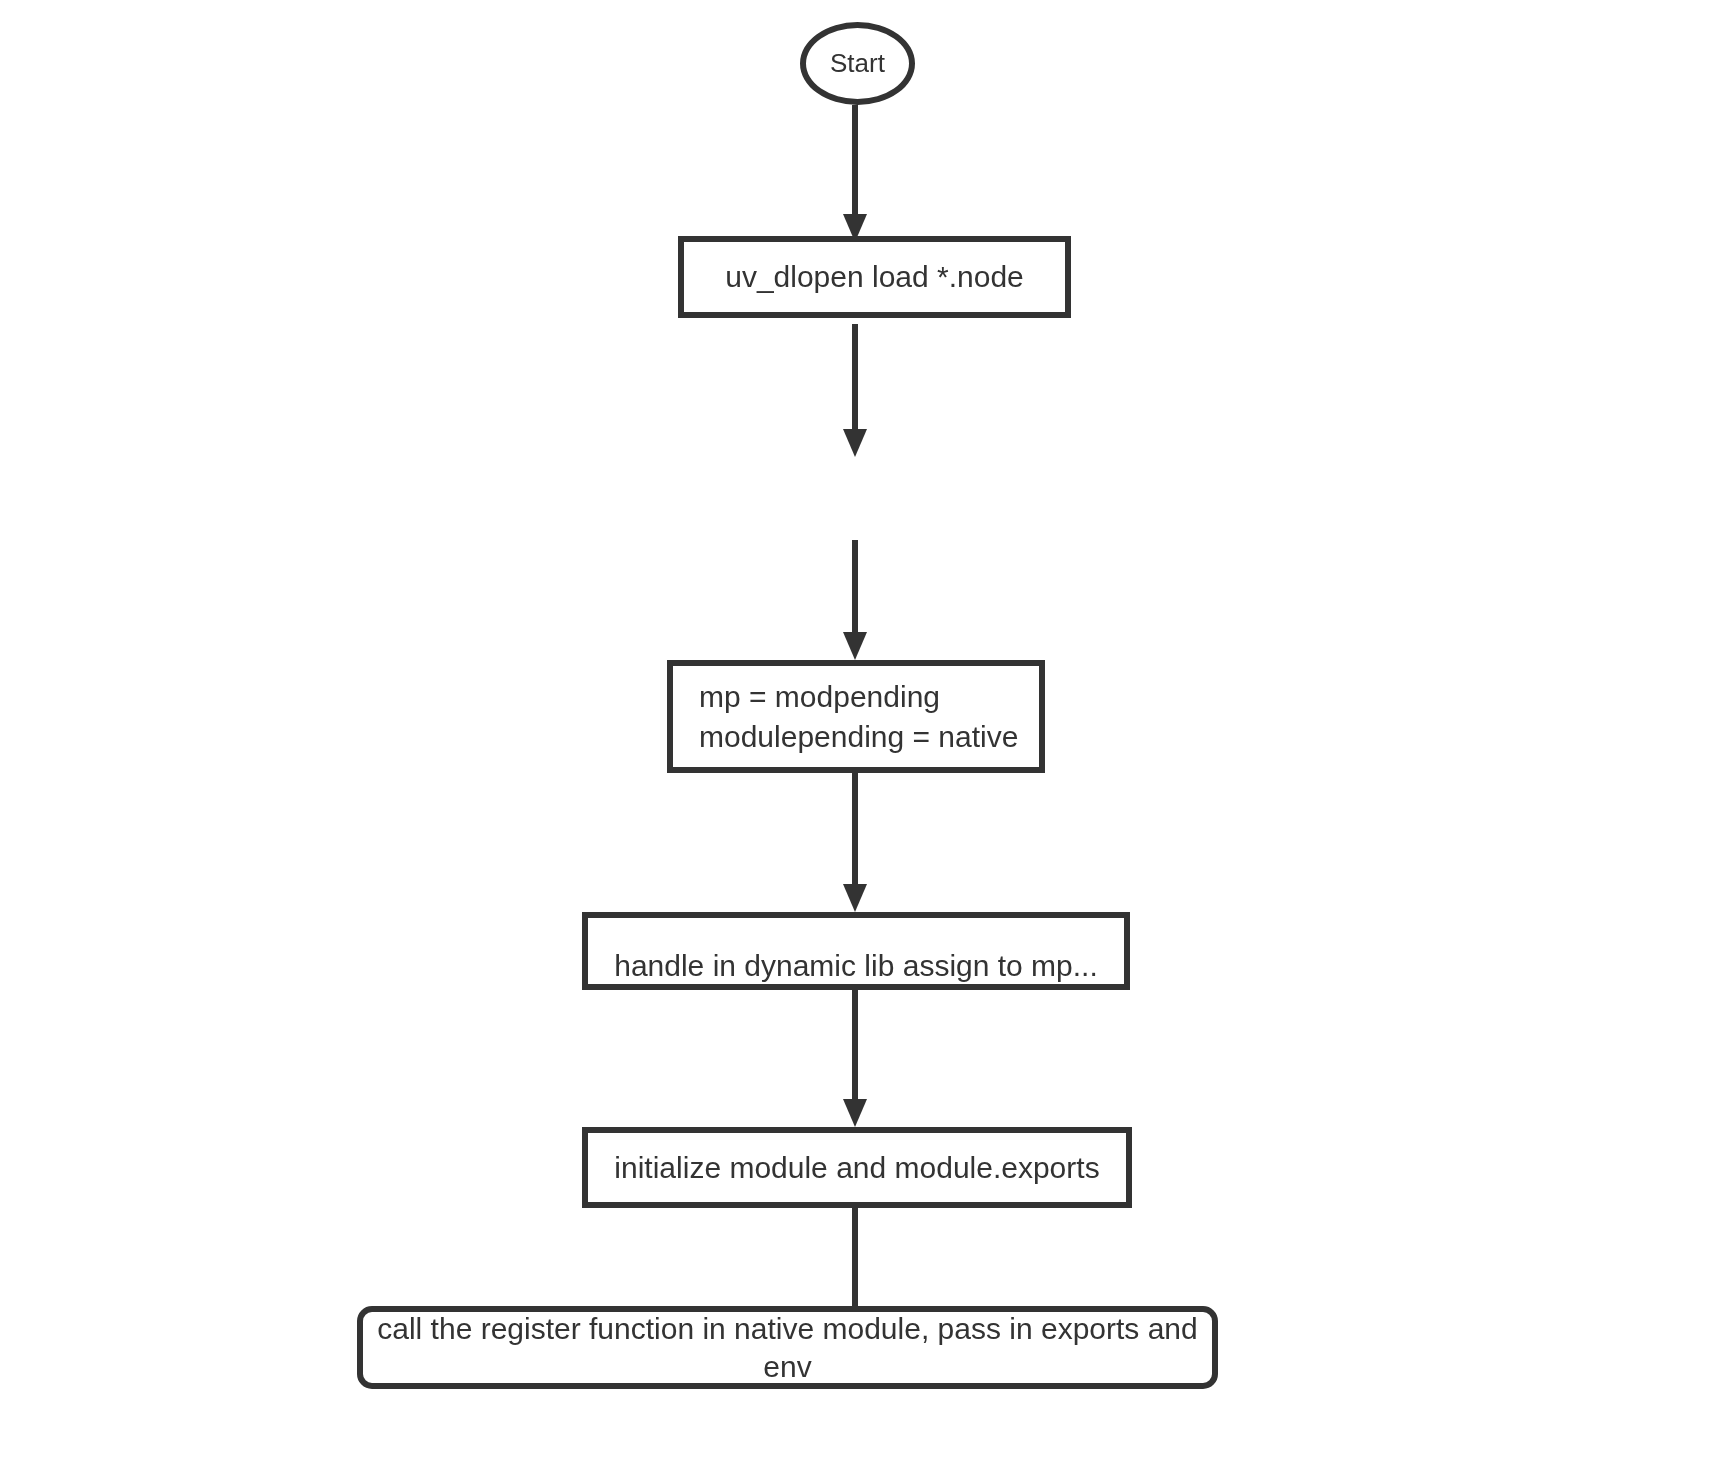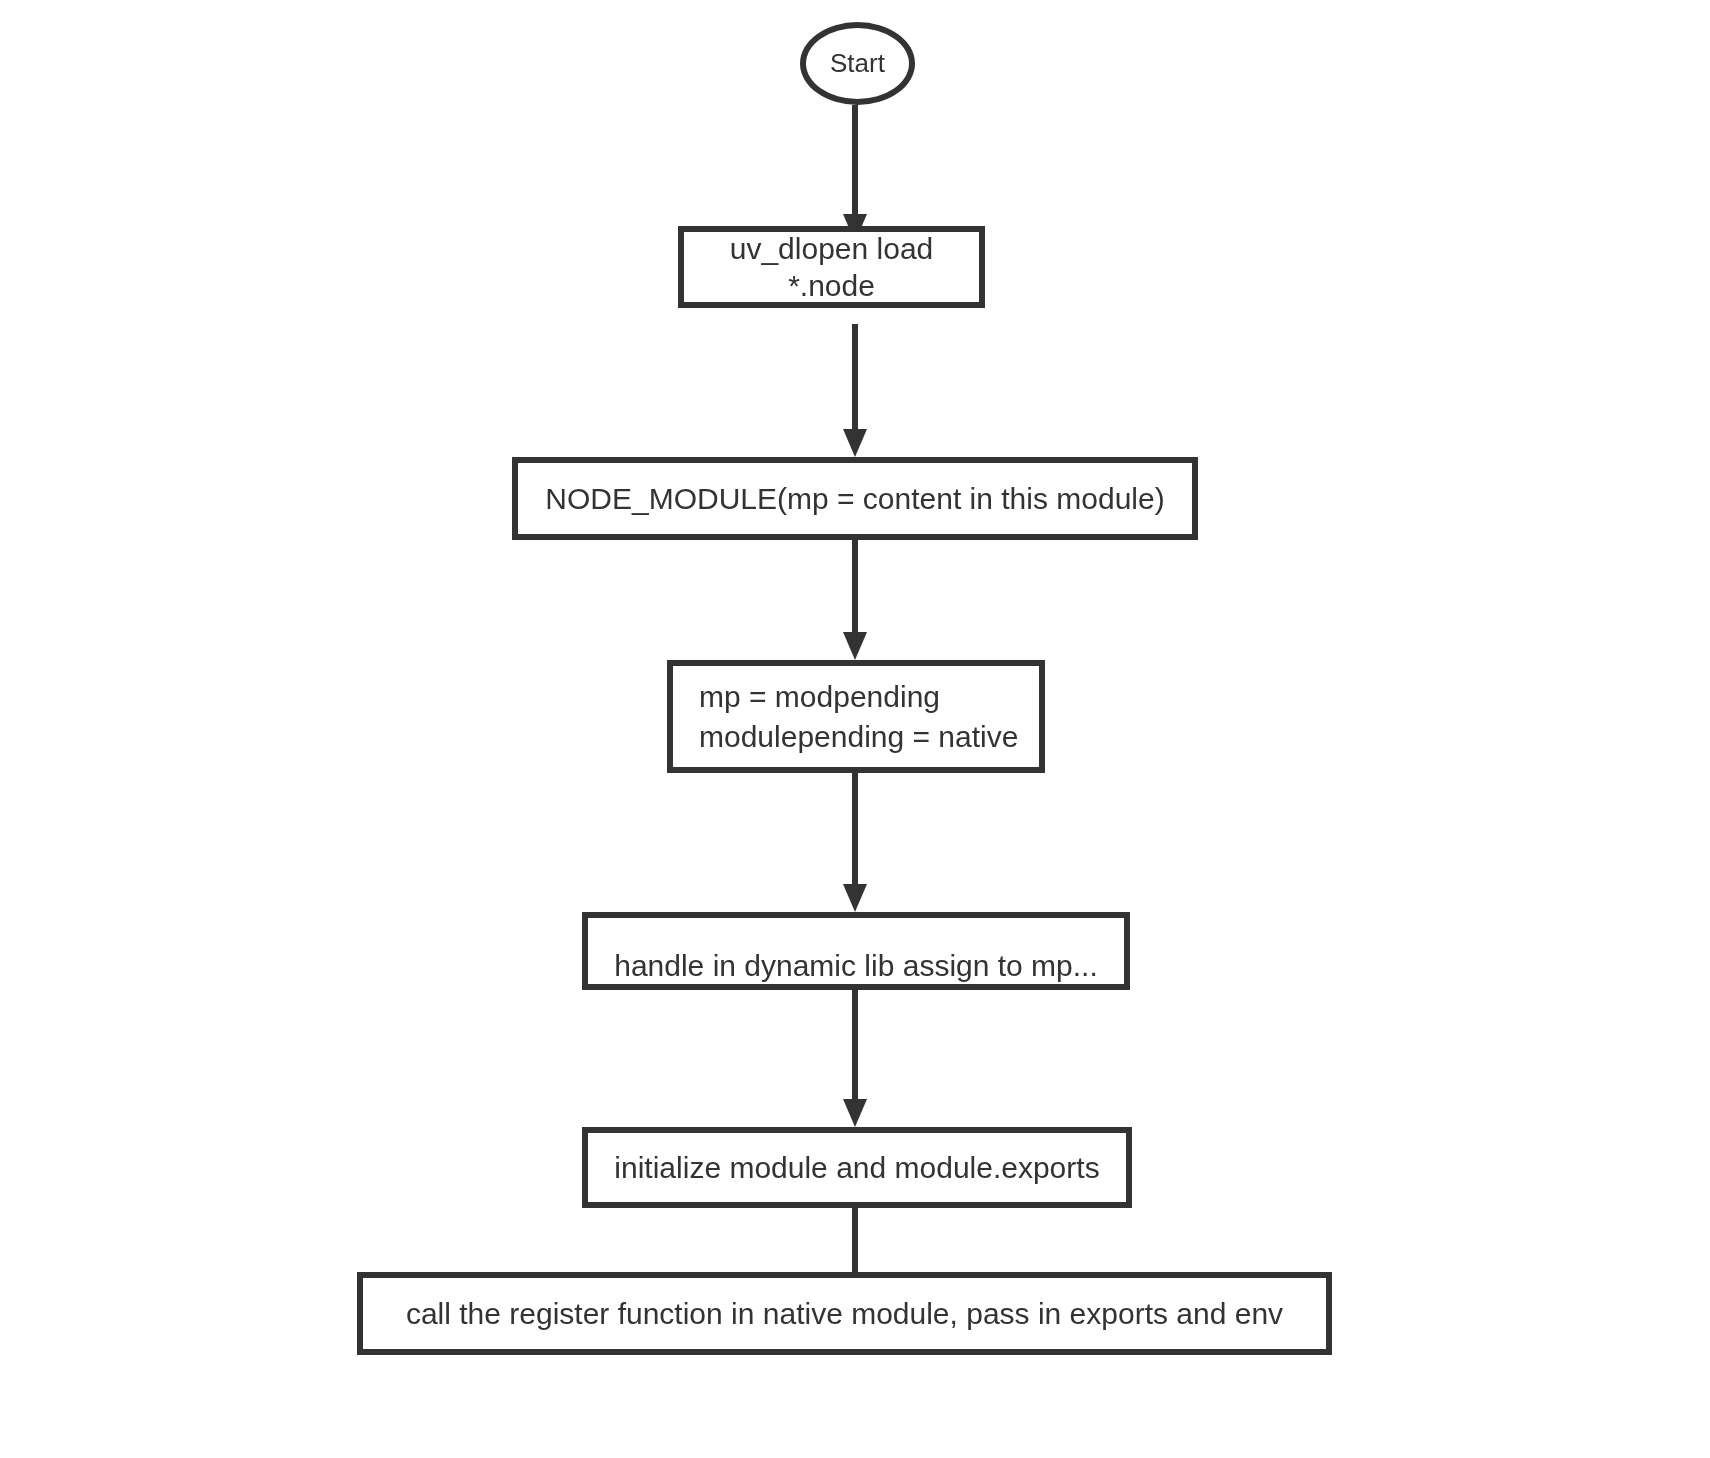--- a/index.html
+++ b/index.html
@@ -82,38 +82,35 @@
     <g>
       <line x1="855" y1="1208" x2="855" y2="1321" stroke="currentColor" stroke-width="6"></line>
       <polygon points="843,1317 867,1317 855,1345" fill="currentColor"></polygon>
     </g>
   </svg>
 
   <div class="node terminal" style="left:800px; top:22px; width:115px; height:83px;">
     <span>Start</span>
   </div>
 
-  <div class="node" style="left:678px; top:226px; width:307px; height:82px;">
+  <div class="node" style="left:678px; top:236px; width:393px; height:82px;">
     <span>uv_dlopen load *.node</span>
   </div>
 
-  <div class="node" style="left:512px; top:457px; width:686px; height:83px;">
-    <span>NODE_MODULE(mp = content in this module)</span>
-  </div>
 
   <div class="node align-left" style="left:667px; top:660px; width:378px; height:113px;">
     <span>mp = modpending
 modulepending = native</span>
   </div>
 
   <div class="node" style="left:582px; top:912px; width:548px; height:78px;align-items:flex-end;">
     <span>handle in dynamic lib assign to mp...</span>
   </div>
 
   <div class="node" style="left:582px; top:1127px; width:550px; height:81px;">
     <span>initialize module and module.exports</span>
   </div>
 
-  <div class="node" style="left:357px; top:1272px; width:975px; height:83px;">
+  <div class="node" style="left:357px; top:1306px; width:861px; height:83px;border-radius:15px;">
     <span>call the register function in native module, pass in exports and env</span>
   </div>
 
 </div>
 
 </body></html>

